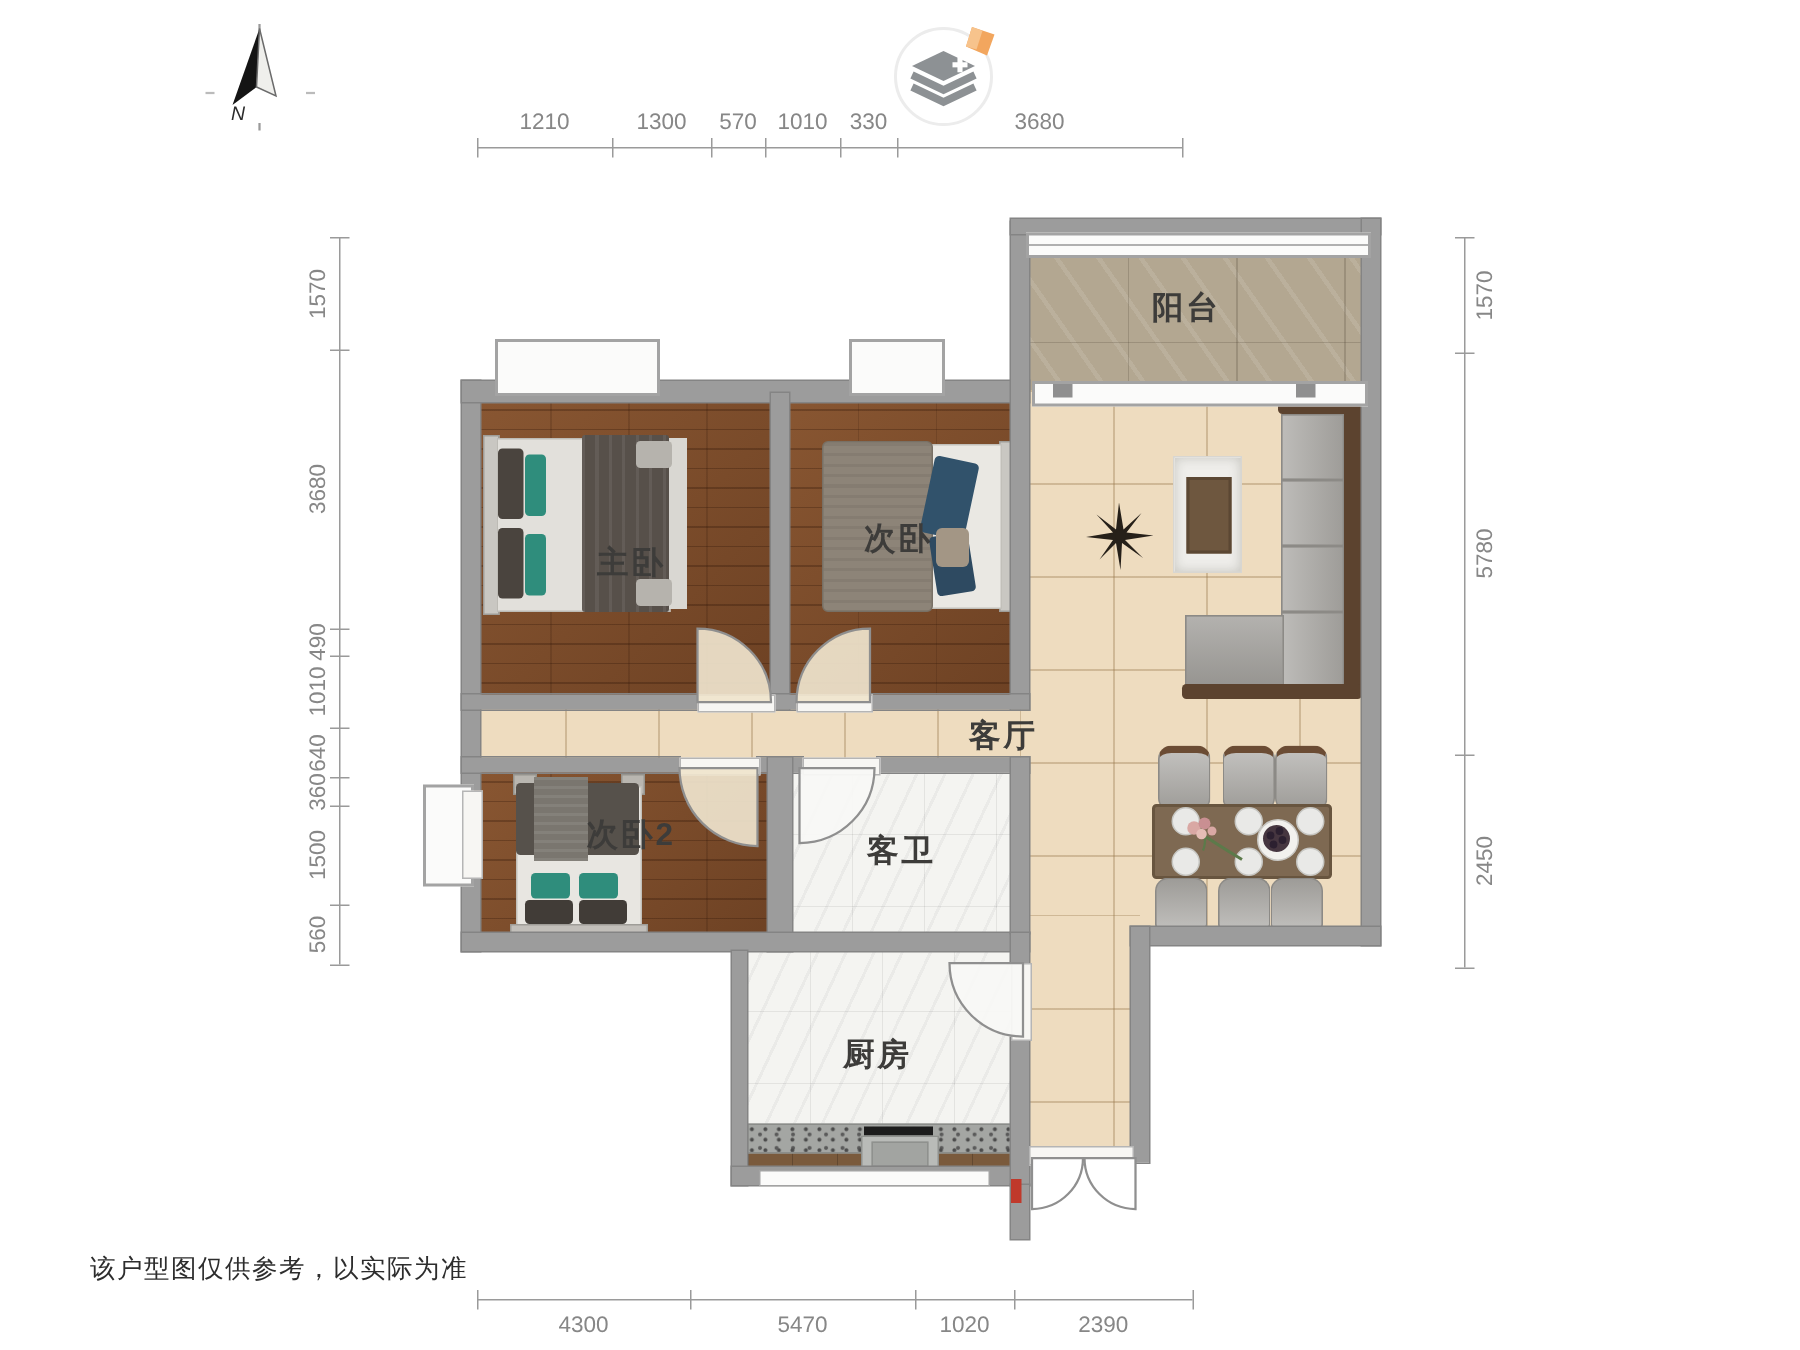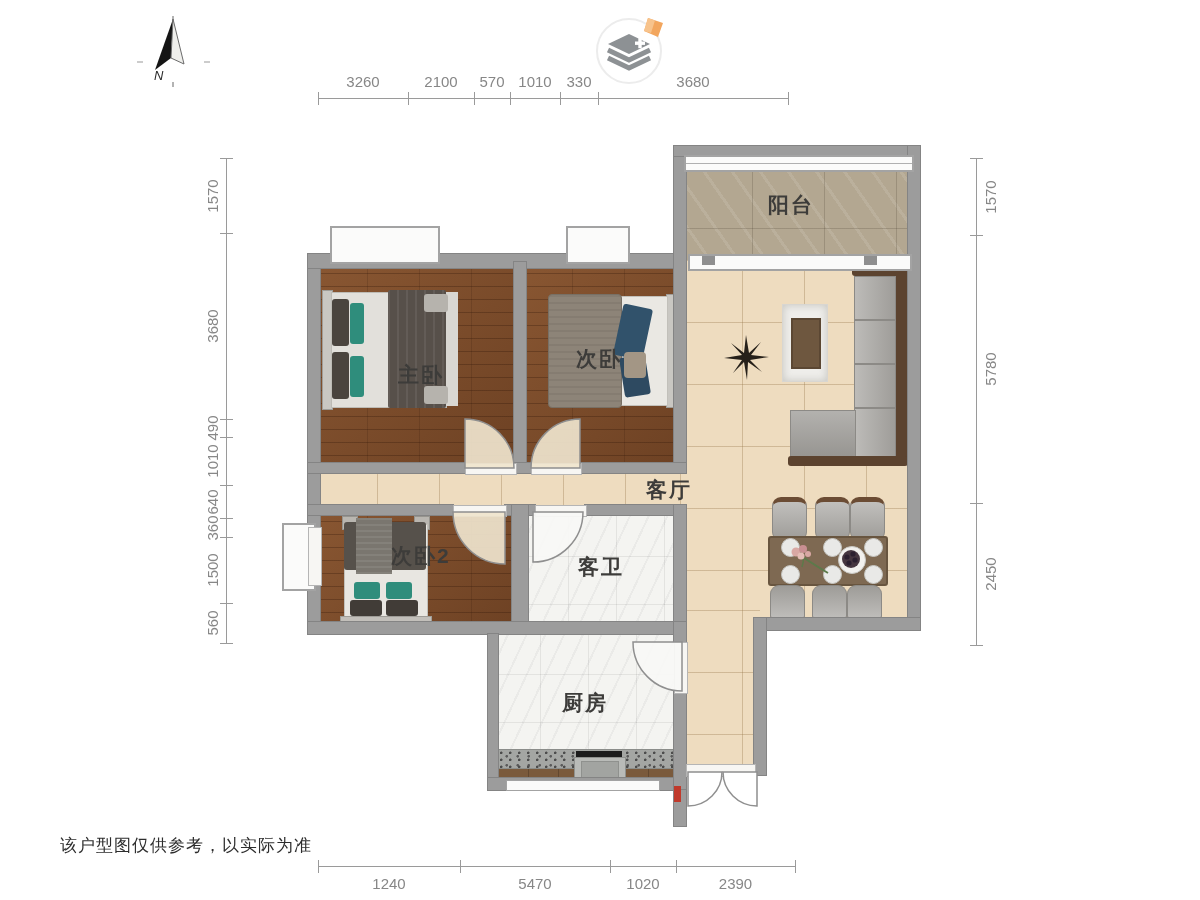--- a/index.html
+++ b/index.html
@@ -237,35 +237,35 @@
 <div id="rulers" class="abs" style="left:0;top:0;width:1200px;height:900px;pointer-events:none;">
     <div>
       <div class="abs ruler-line" style="left: 318px; top: 98px; width: 470px; height: 1px;"></div>
       <div class="abs ruler-tick" style="left: 318px; top: 92px; width: 1px; height: 13px;"></div>
       <div class="abs ruler-tick" style="left: 408px; top: 92px; width: 1px; height: 13px;"></div>
       <div class="abs ruler-tick" style="left: 474px; top: 92px; width: 1px; height: 13px;"></div>
       <div class="abs ruler-tick" style="left: 510px; top: 92px; width: 1px; height: 13px;"></div>
       <div class="abs ruler-tick" style="left: 560px; top: 92px; width: 1px; height: 13px;"></div>
       <div class="abs ruler-tick" style="left: 598px; top: 92px; width: 1px; height: 13px;"></div>
       <div class="abs ruler-tick" style="left: 788px; top: 92px; width: 1px; height: 13px;"></div>
-      <span class="ruler-label" style="left: 363px; top: 73px; transform: translateX(-50%);">3260</span>
-      <span class="ruler-label" style="left: 441px; top: 73px; transform: translateX(-50%);">2100</span>
+      <span class="ruler-label" style="left: 363px; top: 73px; transform: translateX(-50%);">1210</span>
+      <span class="ruler-label" style="left: 441px; top: 73px; transform: translateX(-50%);">1300</span>
       <span class="ruler-label" style="left: 492px; top: 73px; transform: translateX(-50%);">570</span>
       <span class="ruler-label" style="left: 535px; top: 73px; transform: translateX(-50%);">1010</span>
       <span class="ruler-label" style="left: 579px; top: 73px; transform: translateX(-50%);">330</span>
       <span class="ruler-label" style="left: 693px; top: 73px; transform: translateX(-50%);">3680</span>
     </div>
     <div>
       <div class="abs ruler-line" style="left: 318px; top: 866px; width: 477px; height: 1px;"></div>
       <div class="abs ruler-tick" style="left: 318px; top: 860px; width: 1px; height: 13px;"></div>
       <div class="abs ruler-tick" style="left: 460px; top: 860px; width: 1px; height: 13px;"></div>
       <div class="abs ruler-tick" style="left: 610px; top: 860px; width: 1px; height: 13px;"></div>
       <div class="abs ruler-tick" style="left: 676px; top: 860px; width: 1px; height: 13px;"></div>
       <div class="abs ruler-tick" style="left: 795px; top: 860px; width: 1px; height: 13px;"></div>
-      <span class="ruler-label" style="left: 389px; top: 875px; transform: translateX(-50%);">1240</span>
+      <span class="ruler-label" style="left: 389px; top: 875px; transform: translateX(-50%);">4300</span>
       <span class="ruler-label" style="left: 535px; top: 875px; transform: translateX(-50%);">5470</span>
       <span class="ruler-label" style="left: 643px; top: 875px; transform: translateX(-50%);">1020</span>
       <span class="ruler-label" style="left: 735.5px; top: 875px; transform: translateX(-50%);">2390</span>
     </div>
     <div>
       <div class="abs ruler-line" style="left: 226px; top: 158px; width: 1px; height: 485px;"></div>
       <div class="abs ruler-tick" style="left: 220px; top: 158px; width: 13px; height: 1px;"></div>
       <div class="abs ruler-tick" style="left: 220px; top: 233px; width: 13px; height: 1px;"></div>
       <div class="abs ruler-tick" style="left: 220px; top: 419px; width: 13px; height: 1px;"></div>
       <div class="abs ruler-tick" style="left: 220px; top: 437px; width: 13px; height: 1px;"></div>

